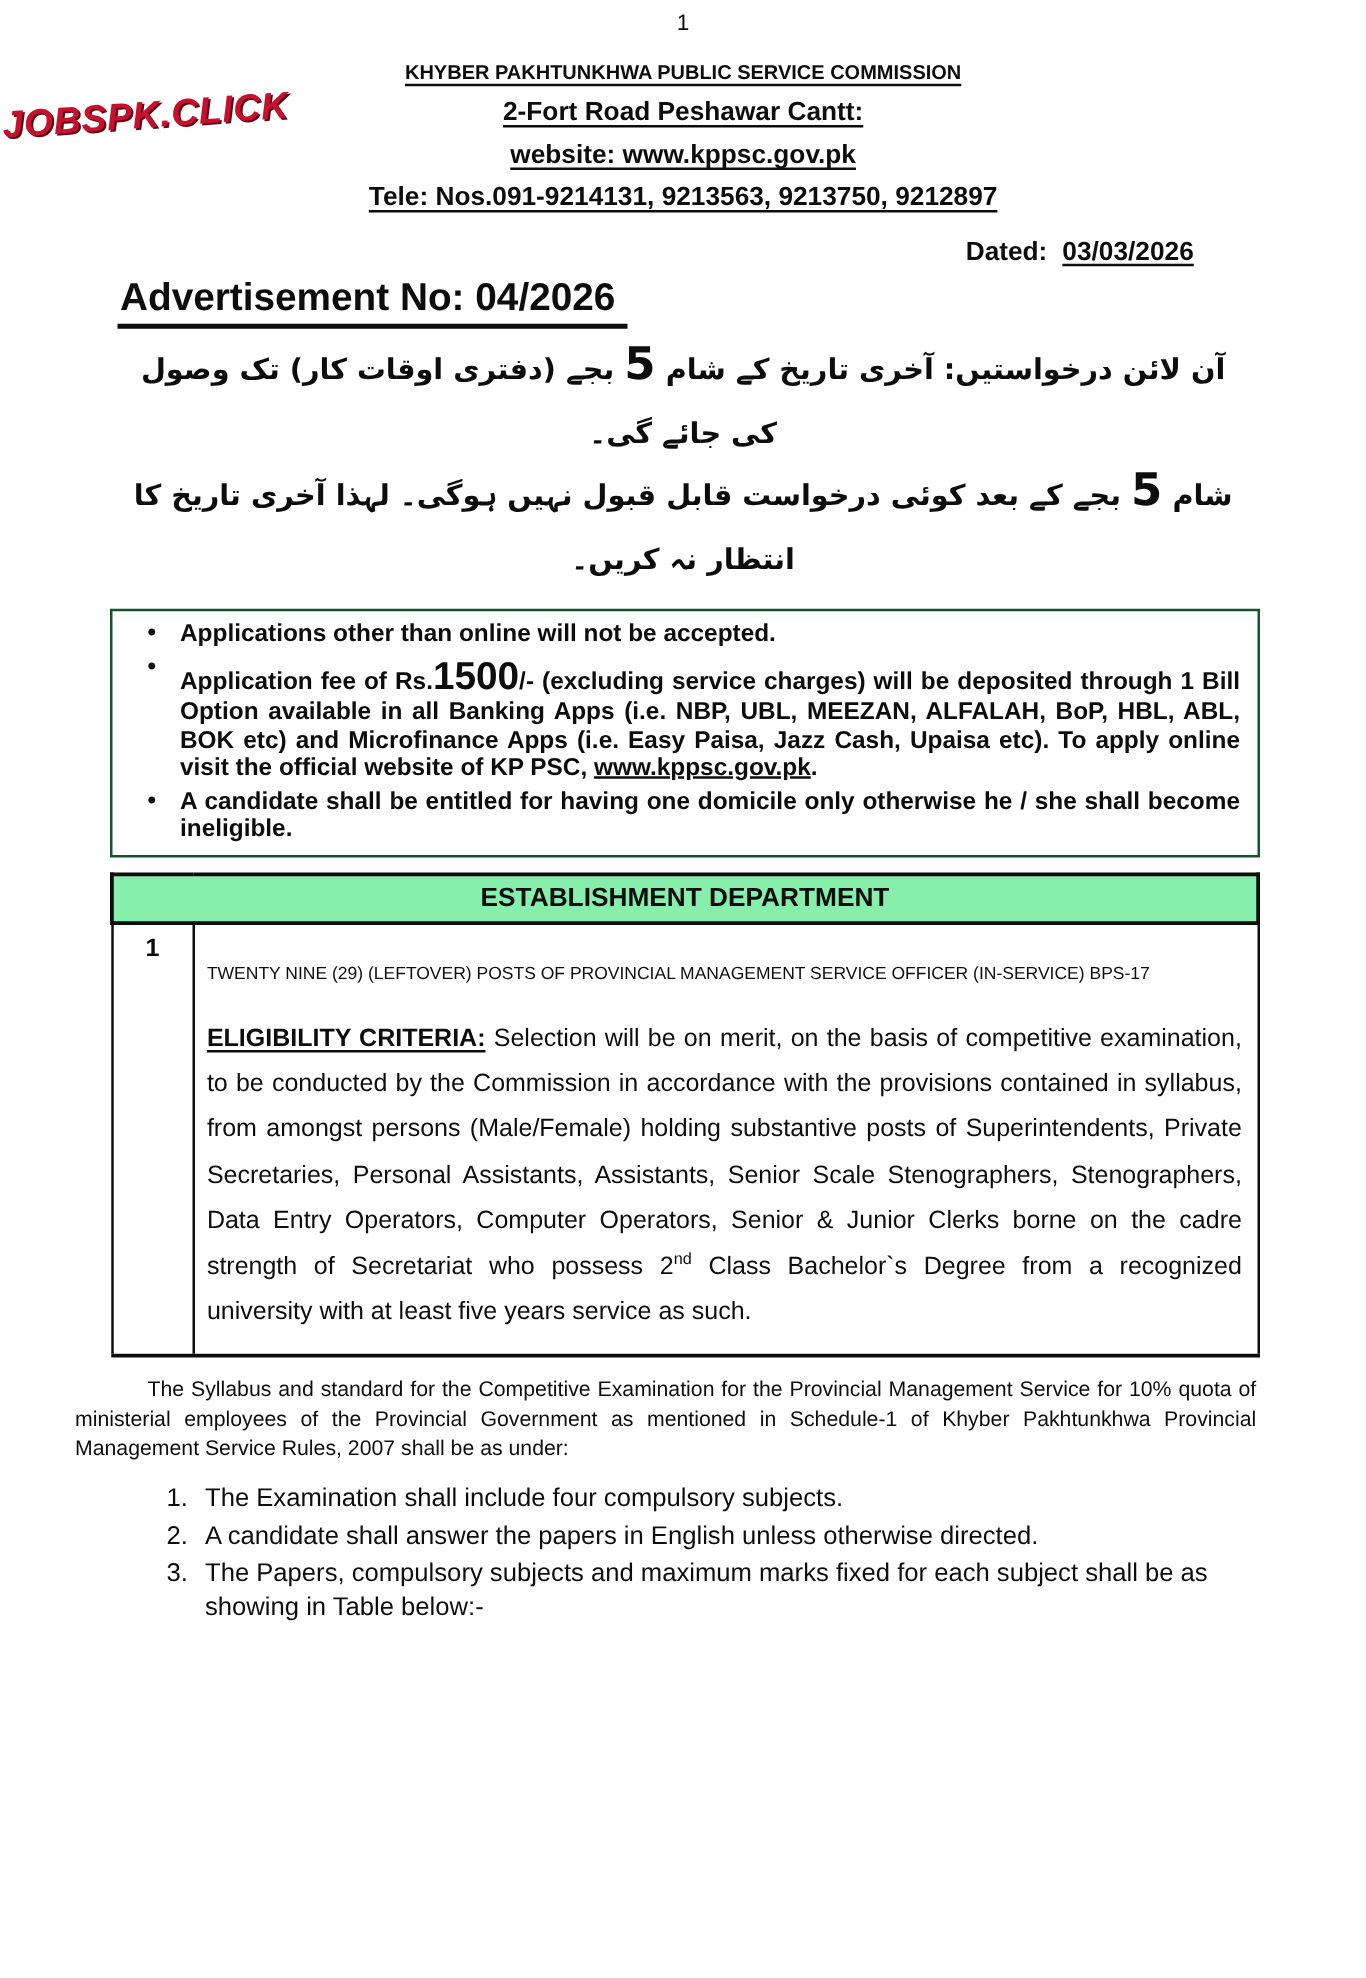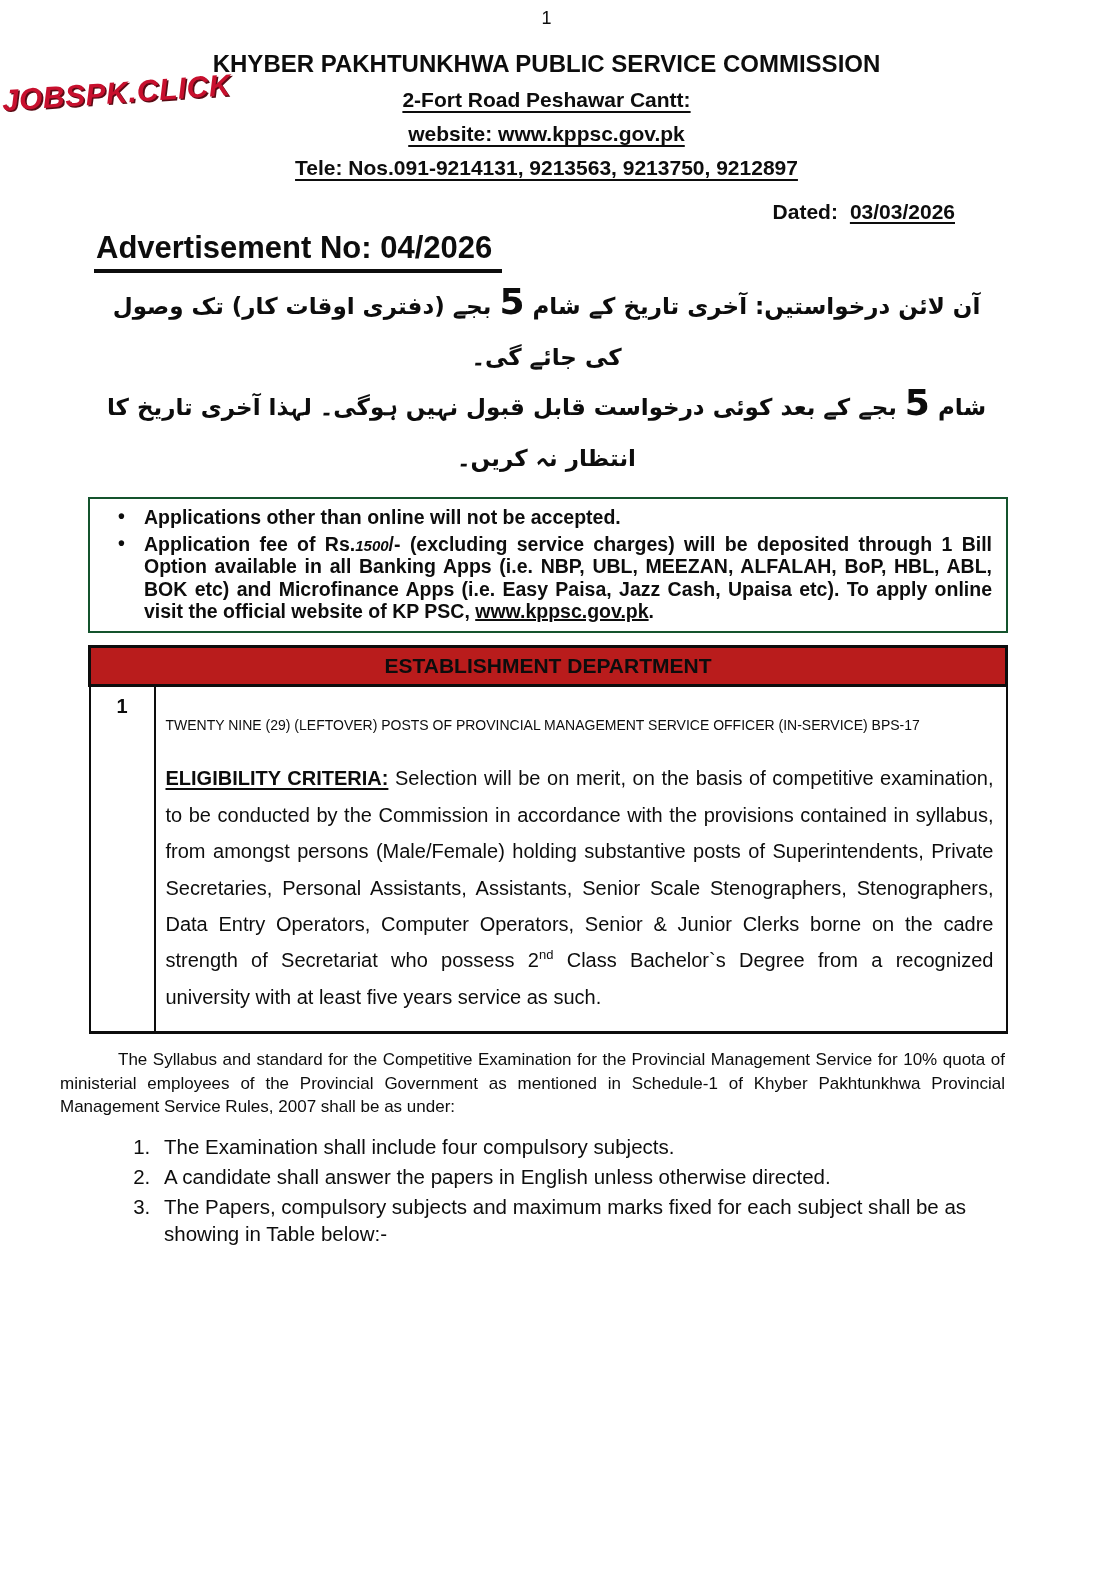--- a/index.html
+++ b/index.html
@@ -17,22 +17,22 @@
     position:absolute; top:84px; left:2px;
     font-size:30px; font-weight:bold; font-style:italic;
     color:#c8102e; letter-spacing:0.5px;
     transform:rotate(-4deg); transform-origin:left center;
     text-shadow:1.5px 1.5px 0 #5a0a14;
     white-space:nowrap;
   }
 
   .header { padding-top:50px; text-align:center; }
   .header-title {
-    font-size:24px; font-weight:bold;
-    text-decoration-thickness:2px; text-underline-offset:4px;
+    font-size:16px; font-weight:bold;
+    text-decoration:underline; text-decoration-thickness:2px; text-underline-offset:4px;
   }
   .header-sub {
     margin-top:10px; font-size:21px; font-weight:bold;
     text-decoration:underline; text-decoration-thickness:2px; text-underline-offset:4px;
   }
 
   .dated { margin:20px 138px 0 0; text-align:right; font-size:21px; font-weight:bold; }
   .dated-value { margin-left:12px; text-decoration:underline; text-decoration-thickness:2px; text-underline-offset:3px; }
 
   .adv-heading { margin:6px 0 0 94px; }
@@ -49,26 +49,26 @@
   .big-num { font-size:36px; font-weight:bold; line-height:1; }
 
   .notice-box { margin:14px 85px 0 88px; border:2px solid #14532d; padding:7px 14px 9px 8px; }
   .notice-list { list-style:none; }
   .notice-list li {
     position:relative; padding-left:46px; margin-top:4px;
     font-size:19.5px; font-weight:bold; line-height:1.15; text-align:justify;
   }
   .notice-list li:first-child { margin-top:0; }
   .notice-list li::before { content:"\2022"; position:absolute; left:20px; top:-1px; }
-  .fee-amount { font-size:15px;font-style:italic; }
+  .fee-amount { font-size:31px; }
   .doc-link { text-decoration:underline; text-decoration-thickness:2px; }
 
   .dept-table { width:920px; margin:12px 85px 0 88px; border-collapse:collapse; }
   .dept-table th {
-    border:3px solid #0d0d0d; background:#b91c1c;
+    border:3px solid #0d0d0d; background:#86efac;
     font-size:21px; font-weight:bold; text-align:center; padding:6px 4px;
   }
   .dept-table td { border:2px solid #0d0d0d; border-bottom:3px solid #0d0d0d; vertical-align:top; }
   .serial-cell { width:65px; text-align:center; font-weight:bold; font-size:20px; padding-top:8px; }
   .detail-cell { padding:8px 12px 16px 10px; }
   .post-title { font-size:14px; font-weight:normal; line-height:1.5;margin-top:20px; }
   .eligibility { margin-top:24px; font-size:20px; line-height:1.82; text-align:justify; }
   .elig-label { font-weight:bold; text-decoration:underline; text-decoration-thickness:2px; text-underline-offset:3px; }
   .eligibility sup { font-size:13px; line-height:0; }
 
@@ -116,20 +116,21 @@
       <span>شام </span><span class="big-num">5</span><span> بجے کے بعد کوئی درخواست قابل قبول نہیں ہوگی۔ لہذا آخری تاریخ کا انتظار نہ کریں۔</span>
     </p>
   </div>
 
   <div class="notice-box">
     <ul class="notice-list">
       <li>Applications other than online will not be accepted.</li>
       <li>
         <span>Application fee of Rs.</span><span class="fee-amount">1500</span><span>/- (excluding service charges) will be deposited through 1 Bill Option available in all Banking Apps (i.e. NBP, UBL, MEEZAN, ALFALAH, BoP, HBL, ABL, BOK etc) and Microfinance Apps (i.e. Easy Paisa, Jazz Cash, Upaisa etc). To apply online visit the official website of KP PSC, </span><span class="doc-link">www.kppsc.gov.pk</span><span>.</span>
       </li>
+      <li>A candidate shall be entitled for having one domicile only otherwise he / she shall become ineligible.</li>
     </ul>
   </div>
 
   <table class="dept-table">
     <tbody>
         <tr>
       <th colspan="2">ESTABLISHMENT DEPARTMENT</th>
     </tr>
     <tr>
       <td class="serial-cell">1</td>

